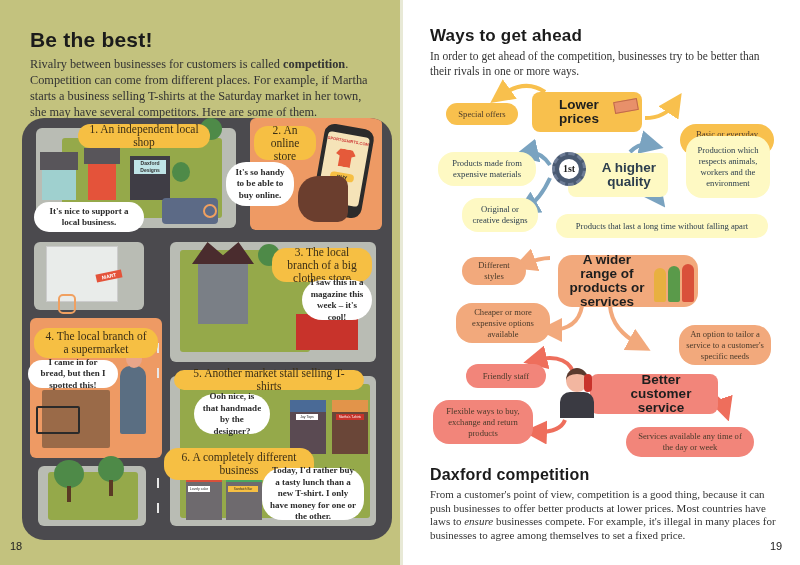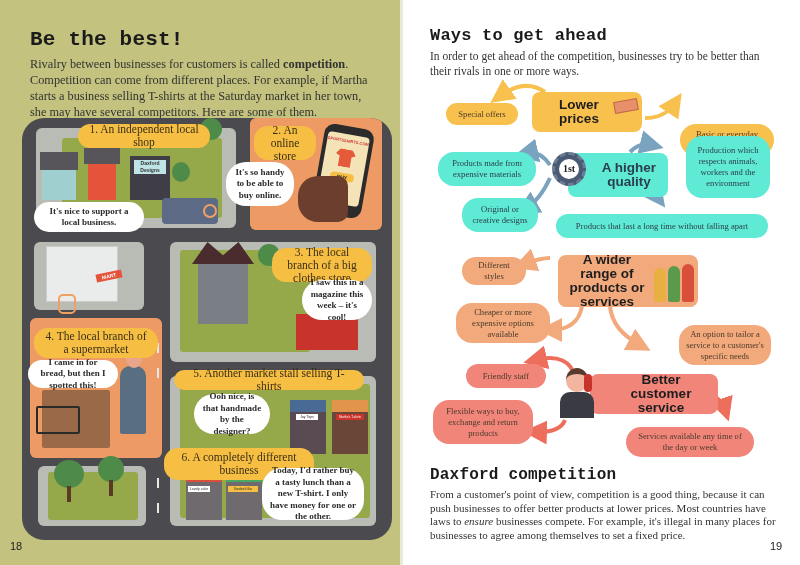--- a/index.html
+++ b/index.html
@@ -2,21 +2,21 @@
 <html><head>
 <meta charset="utf-8">
 <style>
   * { box-sizing: border-box; margin: 0; padding: 0; }
   html, body { width: 800px; height: 565px; overflow: hidden; background: #fff; }
   body { position: relative; font-family: "DejaVu Serif", serif; color: #2a2a2a; }
 
   .page-left { position: absolute; left: 0; top: 0; width: 400px; height: 565px; background: #c3c27e; }
   .page-right { position: absolute; left: 400px; top: 0; width: 400px; height: 565px; background: #ffffff; border-left: 3px solid #e8e9d6; }
 
-  .title-lg { font-family: Liberation Mono, monospace; font-weight: 700; font-size: 21px; color: #1b1b1b; letter-spacing: 0.2px; }
+  .title-lg { font-family: Liberation Sans, sans-serif; font-weight: 700; font-size: 21px; color: #1b1b1b; letter-spacing: 0.2px; }
   .body-txt { font-family: "Liberation Serif", serif; font-size: 12.3px; line-height: 16px; color: #333; }
 
   #left-title { position: absolute; left: 30px; top: 28px; }
   #left-intro { position: absolute; left: 30px; top: 56px; width: 345px; }
 
   
   .map { position: absolute; left: 22px; top: 118px; width: 370px; height: 422px; background: #4b4a4e; border-radius: 22px; overflow: hidden; }
   .block { position: absolute; background: #b9bcb4; border-radius: 6px; }
   .grass { position: absolute; background: #95a94a; border-radius: 3px; }
   .orange-panel { position: absolute; background: #ee9a64; border-radius: 6px; }
@@ -35,21 +35,21 @@
   .page-num { position: absolute; font-family: "Liberation Sans", sans-serif; font-size: 11px; color: #222; }
 
   
   #right-title { position: absolute; left: 430px; top: 26px; font-size: 17px; }
   #right-intro { position: absolute; left: 430px; top: 49px; width: 350px; font-size: 11.5px; line-height: 14.5px; }
 
   .node { position: absolute; font-family: "Liberation Serif", serif; font-size: 8.6px; line-height: 11px; text-align: center; display: flex; align-items: center; justify-content: center; border-radius: 16px; color: #4a3a2a; padding: 4px 6px; }
   .hub { position: absolute; font-family: "Liberation Sans", sans-serif; font-weight: 700; font-size: 13.5px; line-height: 14px; text-align: center; display: flex; align-items: center; justify-content: center; color: #1e1e1e; border-radius: 8px; }
 
   .y { background: #f8c04d; }
-  .b { background: #5eead4; color: #2c3e4e; }
+  .b { background: #fef9c3; color: #2c3e4e; }
   .o { background: #f2a97c; }
   .r { background: #f2857a; }
 
   .arrows { position: absolute; left: 400px; top: 0; width: 400px; height: 565px; pointer-events: none; }
 
   #healthy-title { position: absolute; left: 430px; top: 466px; font-size: 16px; }
   #healthy-body { position: absolute; left: 430px; top: 488px; width: 355px; font-size: 11px; line-height: 13.5px; }
   #healthy-body em { font-style: italic; }
 </style>
 </head>
@@ -204,21 +204,21 @@
   <span style="width:56px;">A higher quality</span>
 </div>
 <div style="position:absolute;left:552px;top:152px;width:34px;height:34px;border-radius:50%;background:#4a5a72;border:3px dashed #6d7c96;display:flex;align-items:center;justify-content:center;">
   <div style="width:20px;height:20px;border-radius:50%;background:#fff;font-family:'Liberation Serif',serif;font-weight:700;font-size:10px;line-height:20px;text-align:center;color:#1e1e1e;">1st</div>
 </div>
 <div class="node b" style="left:686px;top:136px;width:84px;height:62px;">Production which respects animals, workers and the environment</div>
 <div class="node b" style="left:462px;top:198px;width:76px;height:34px;">Original or creative designs</div>
 <div class="node b" style="left:556px;top:214px;width:212px;height:24px;">Products that last a long time without falling apart</div>
 
 <div class="node o" style="left:462px;top:257px;width:64px;height:28px;">Different styles</div>
-<div class="hub o" style="left:558px;top:255px;width:140px;height:52px;justify-content:flex-start;padding-left:8px;">
+<div class="hub o" style="left:558px;top:255px;width:140px;height:52px;justify-content:flex-start;padding-left:8px;border-radius:14px;">
   <span style="width:82px;">A wider range of products or services</span>
 </div>
 <div style="position:absolute;left:654px;top:258px;width:44px;height:44px;display:flex;gap:2px;align-items:flex-end;">
   <div style="width:12px;height:34px;background:#e8b040;border-radius:6px 6px 2px 2px;"></div>
   <div style="width:12px;height:36px;background:#5a9a4a;border-radius:6px 6px 2px 2px;"></div>
   <div style="width:12px;height:38px;background:#d9503a;border-radius:6px 6px 2px 2px;"></div>
 </div>
 <div class="node o" style="left:456px;top:303px;width:94px;height:40px;">Cheaper or more expensive options available</div>
 <div class="node o" style="left:679px;top:325px;width:92px;height:40px;">An option to tailor a service to a customer's specific needs</div>
 

